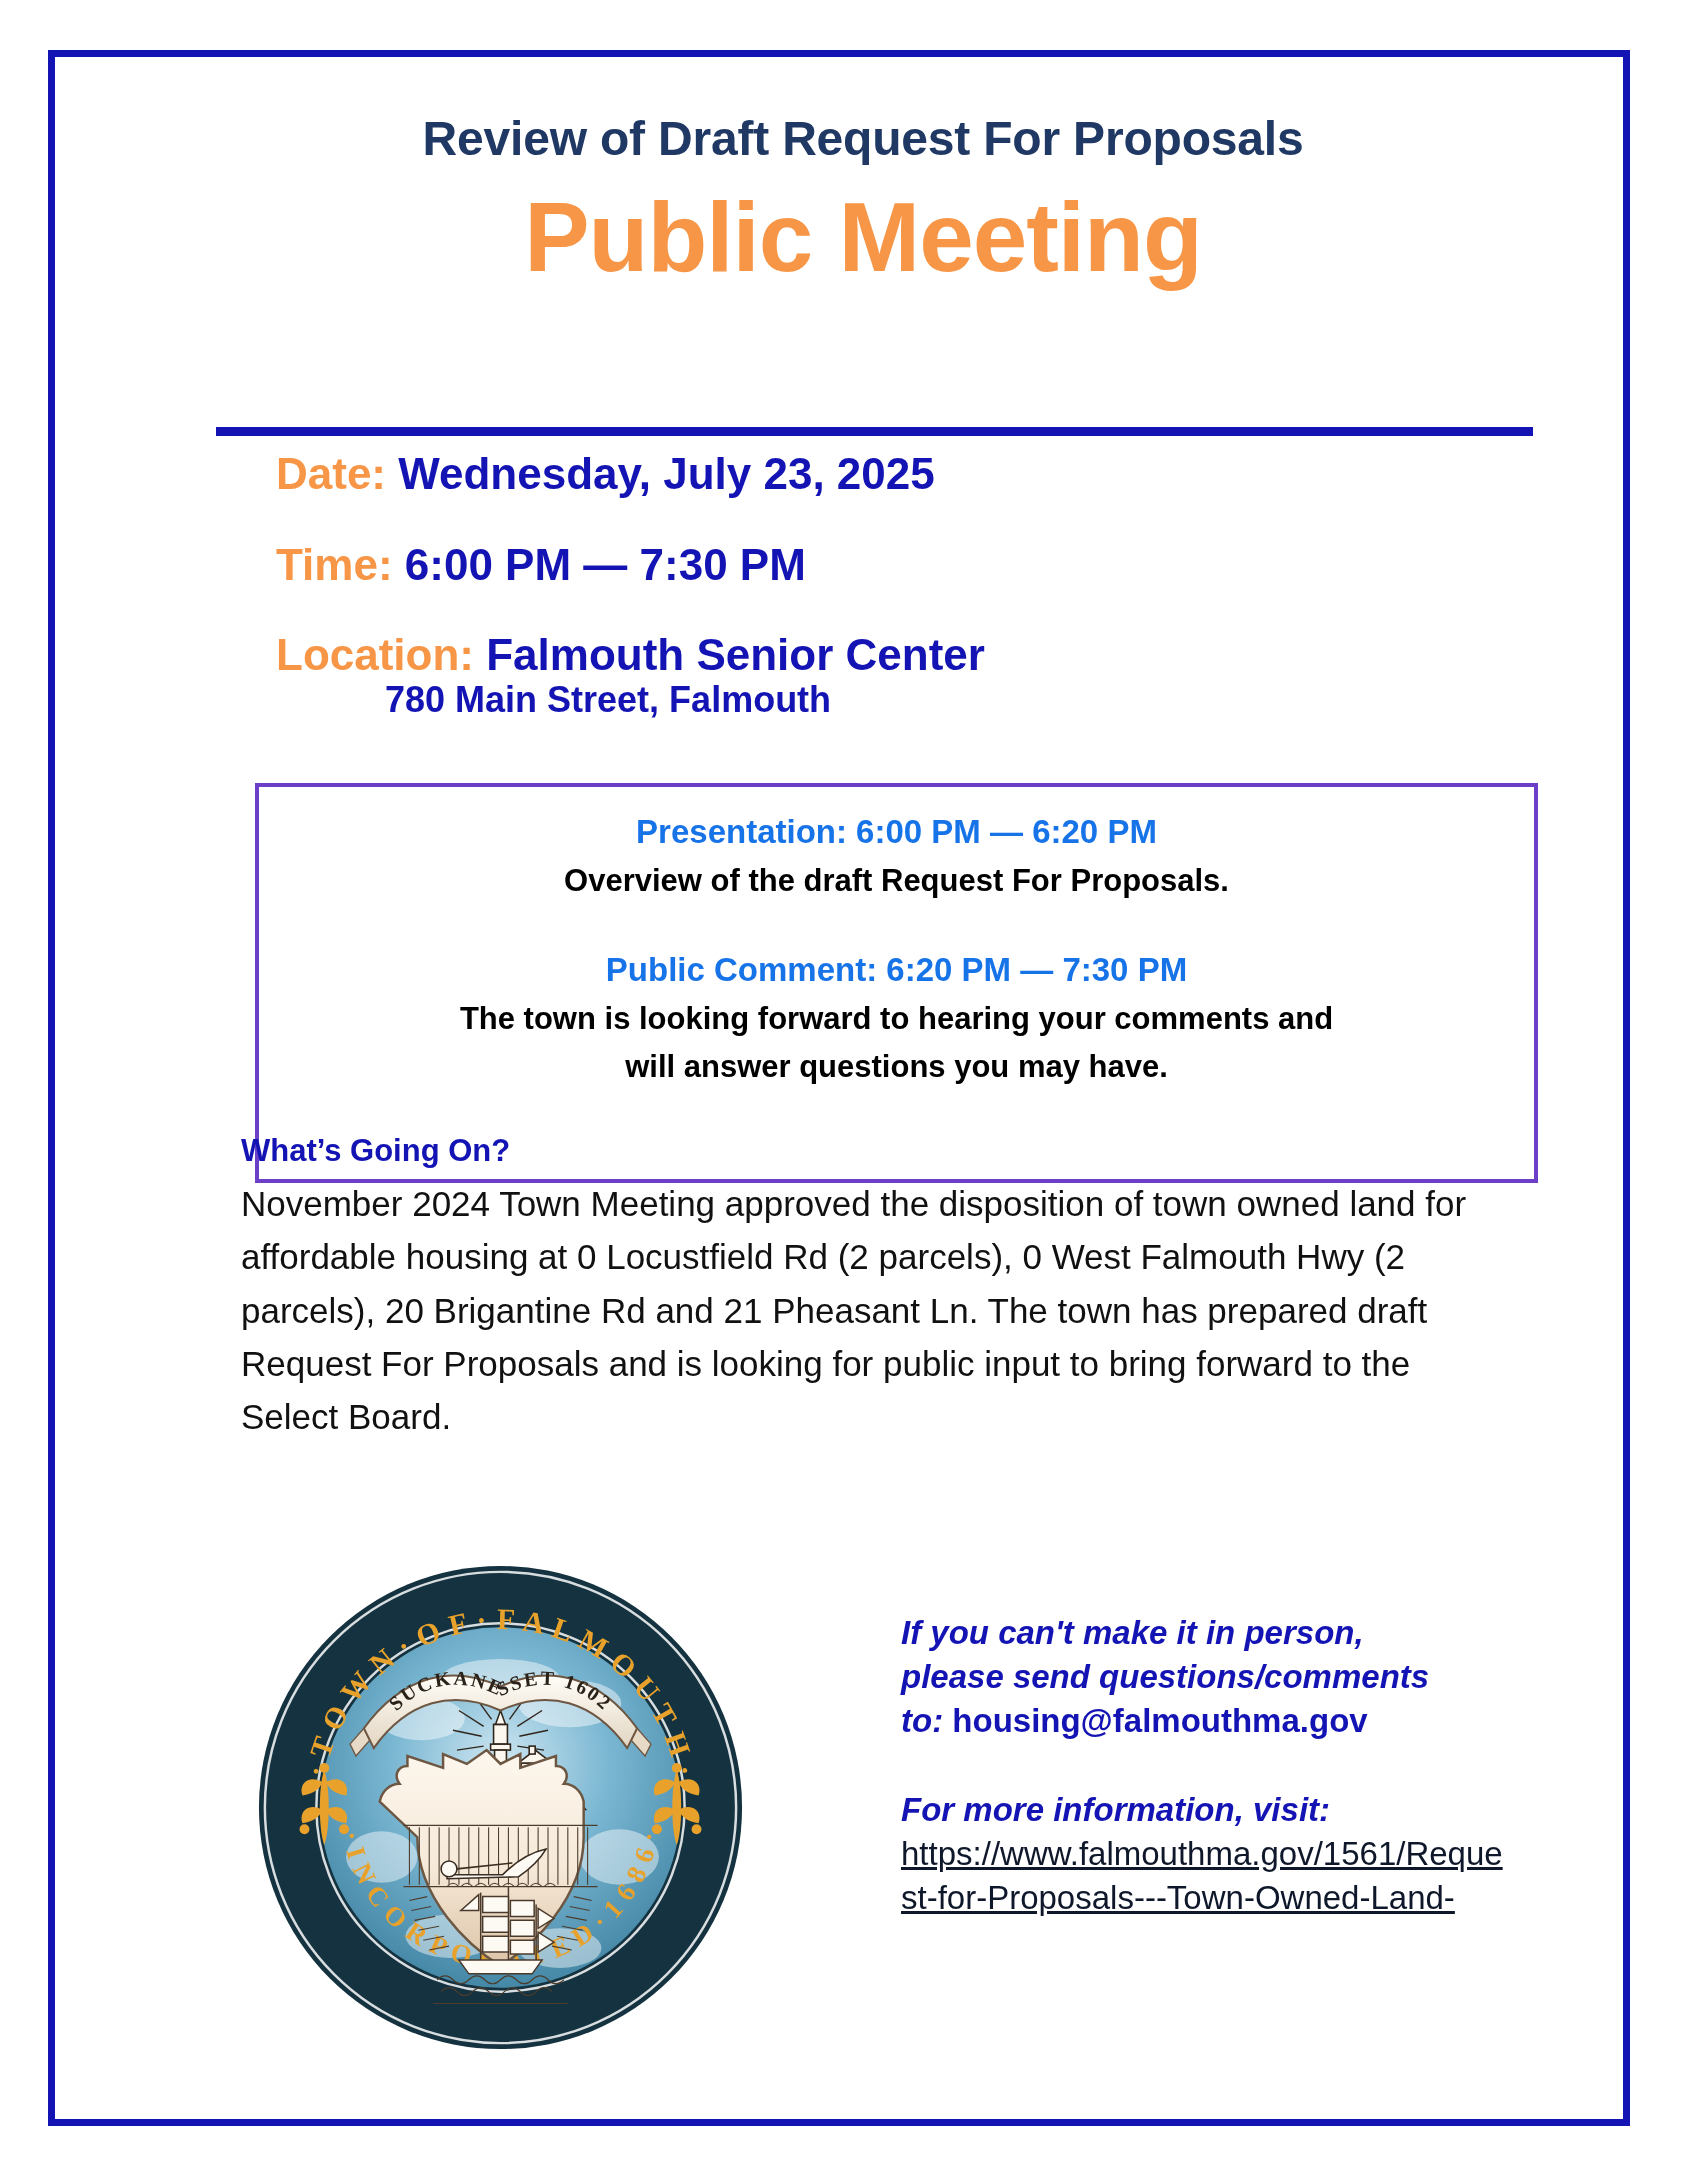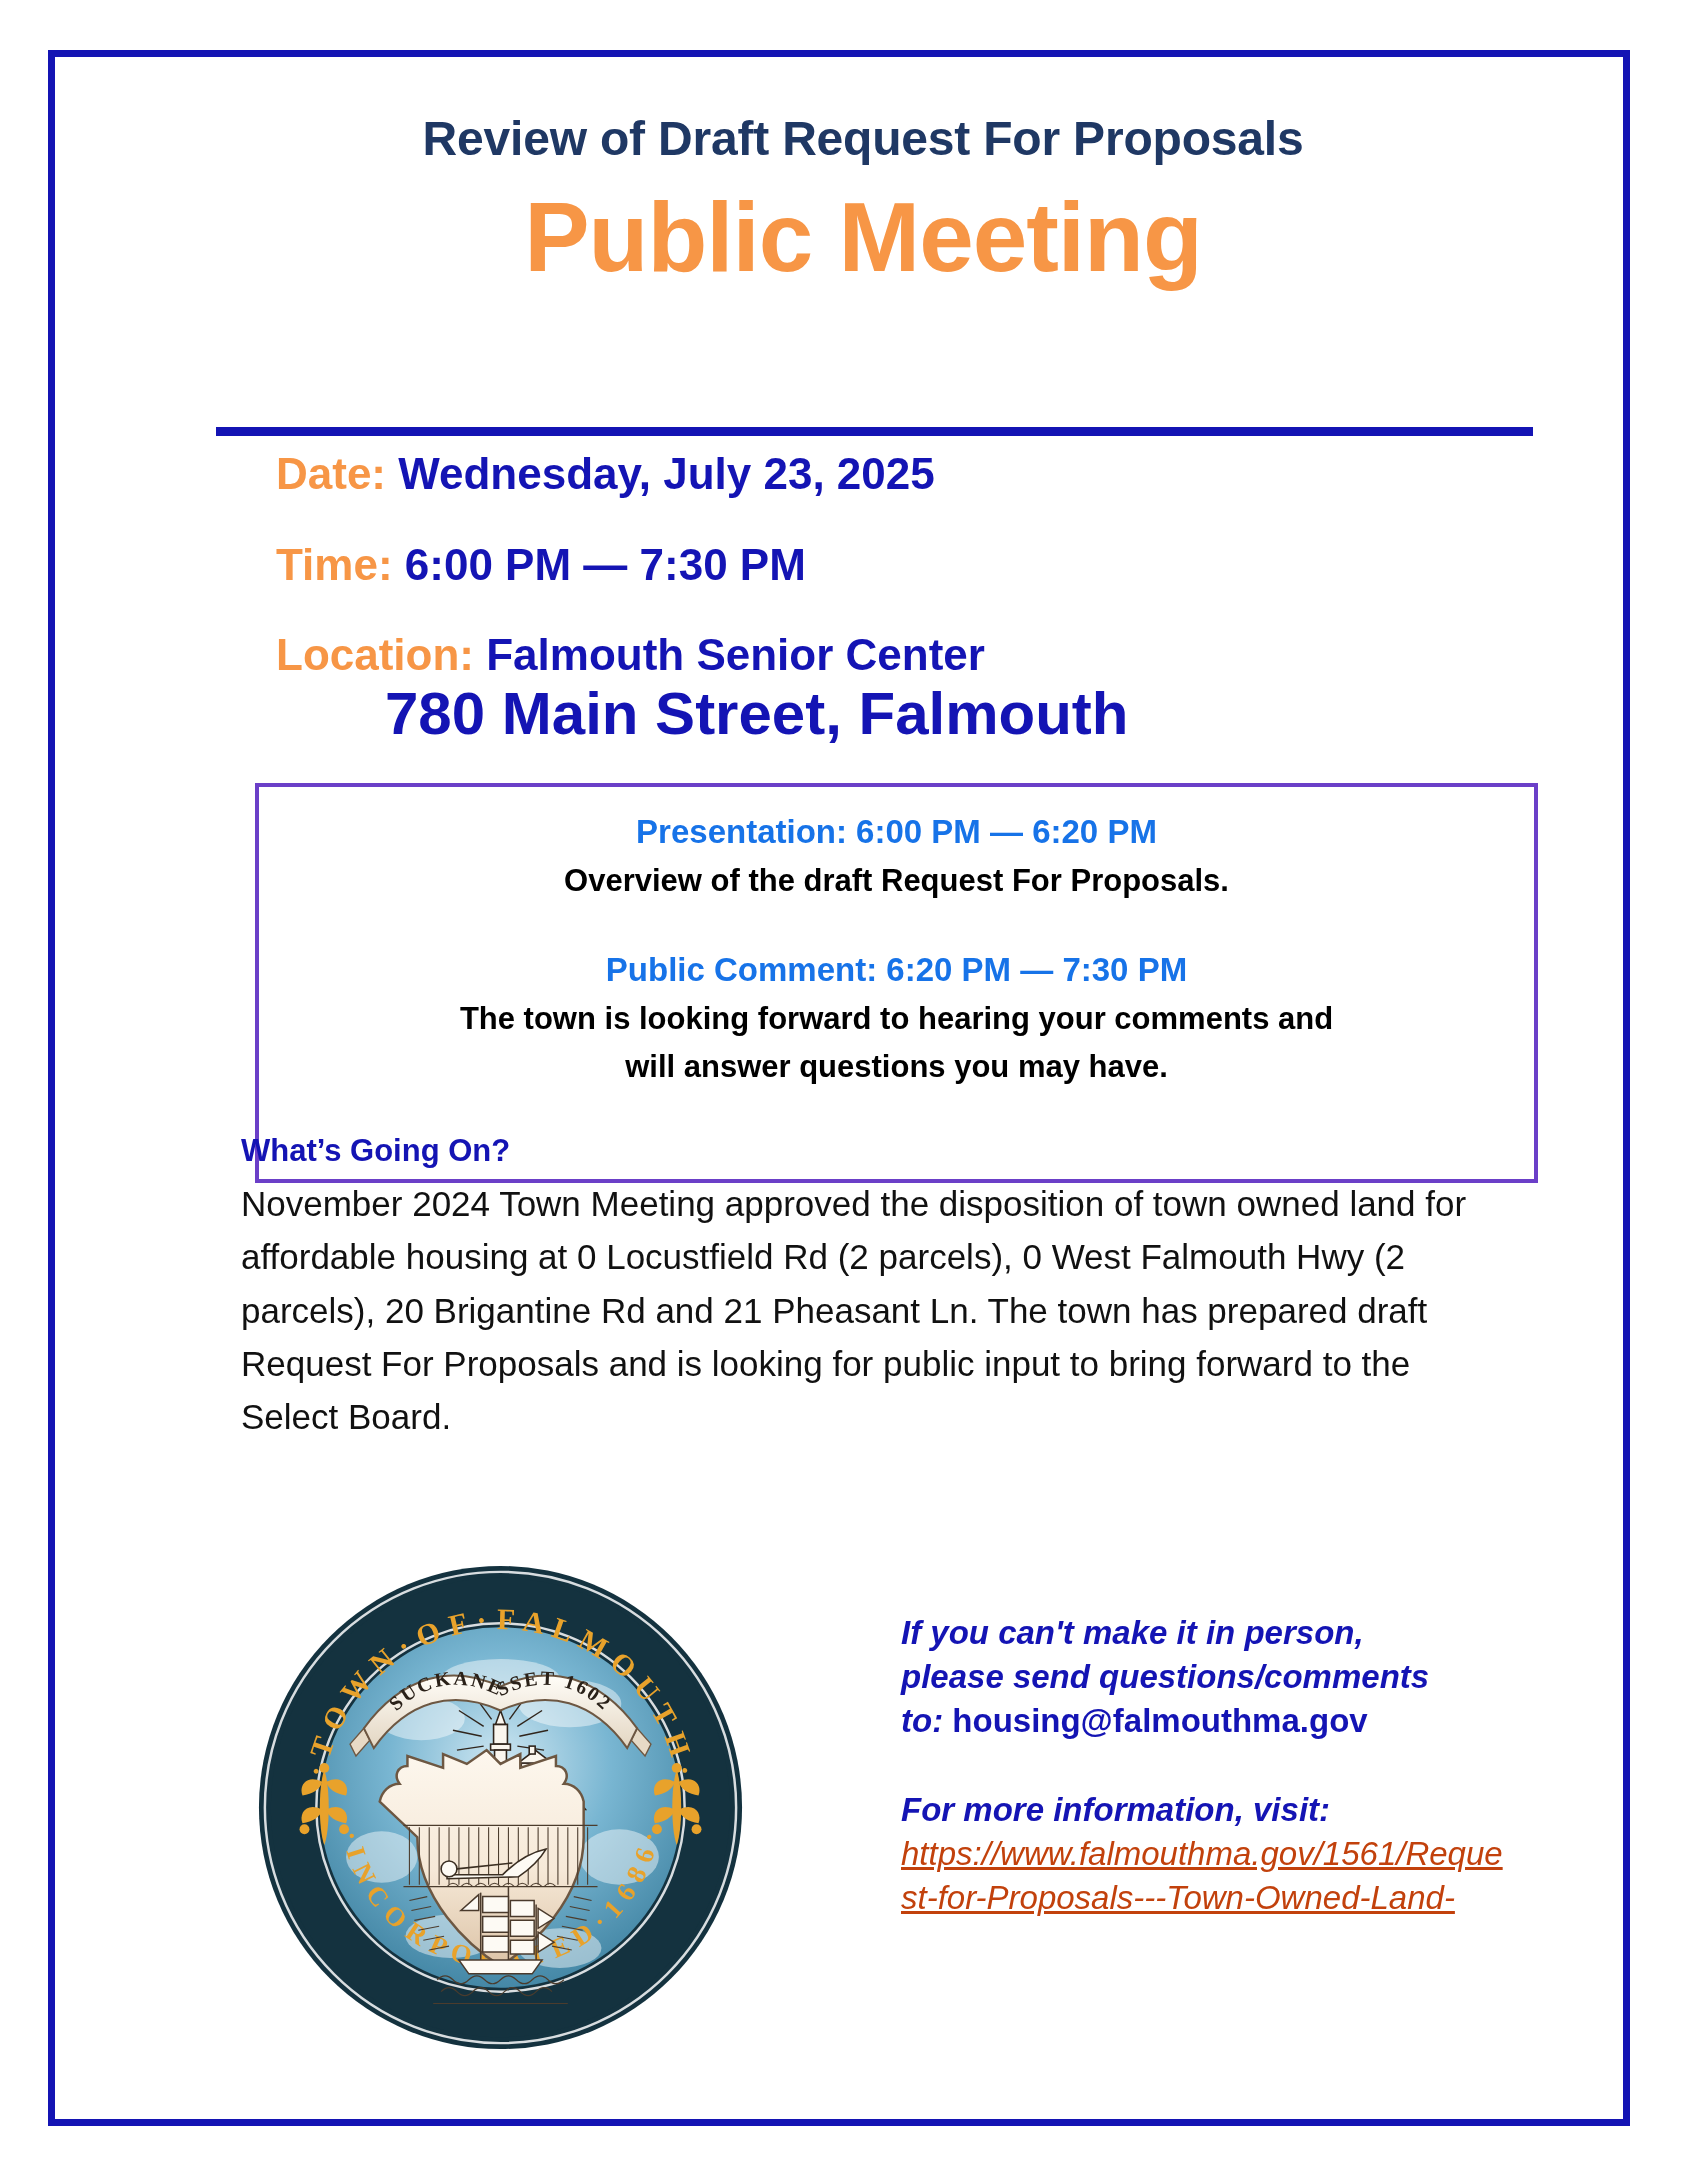--- a/index.html
+++ b/index.html
@@ -71,21 +71,21 @@
     font-weight: bold;
     line-height: 1.06;
     margin-bottom: 44px;
     white-space: nowrap;
   }
   .detail-row:last-child { margin-bottom: 0; }
   .detail-label { color: #f79646; margin-left: 38px; }
   .detail-value { color: #1414b4; }
   .detail-sub {
     color: #1414b4;
-    font-size: 60px;
+    font-size: 36px;
     font-weight: bold;
     padding-left: 147px;
     line-height: 1.18;
     white-space: nowrap;
   }
 
   
   #schedule-box {
     position: absolute;
     left: 200px;
@@ -149,26 +149,25 @@
   .contact-value {
     font-size: 33px;
     color: #1414b4;
     font-weight: bold;
     font-style: normal;
   }
   #contact-gap { height: 44px; }
   #flyer-url {
     display: inline;
     font-size: 33px;
-    color: #c2410c;
+    color: #0f172a;
     text-decoration: underline;
     line-height: 1.34;
     word-break: break-all;
     cursor: pointer;
-    font-style: italic;
   }
 
   
   #town-seal {
     position: absolute;
     left: 198px;
     top: 1503px;
     width: 495px;
     height: 495px;
   }

